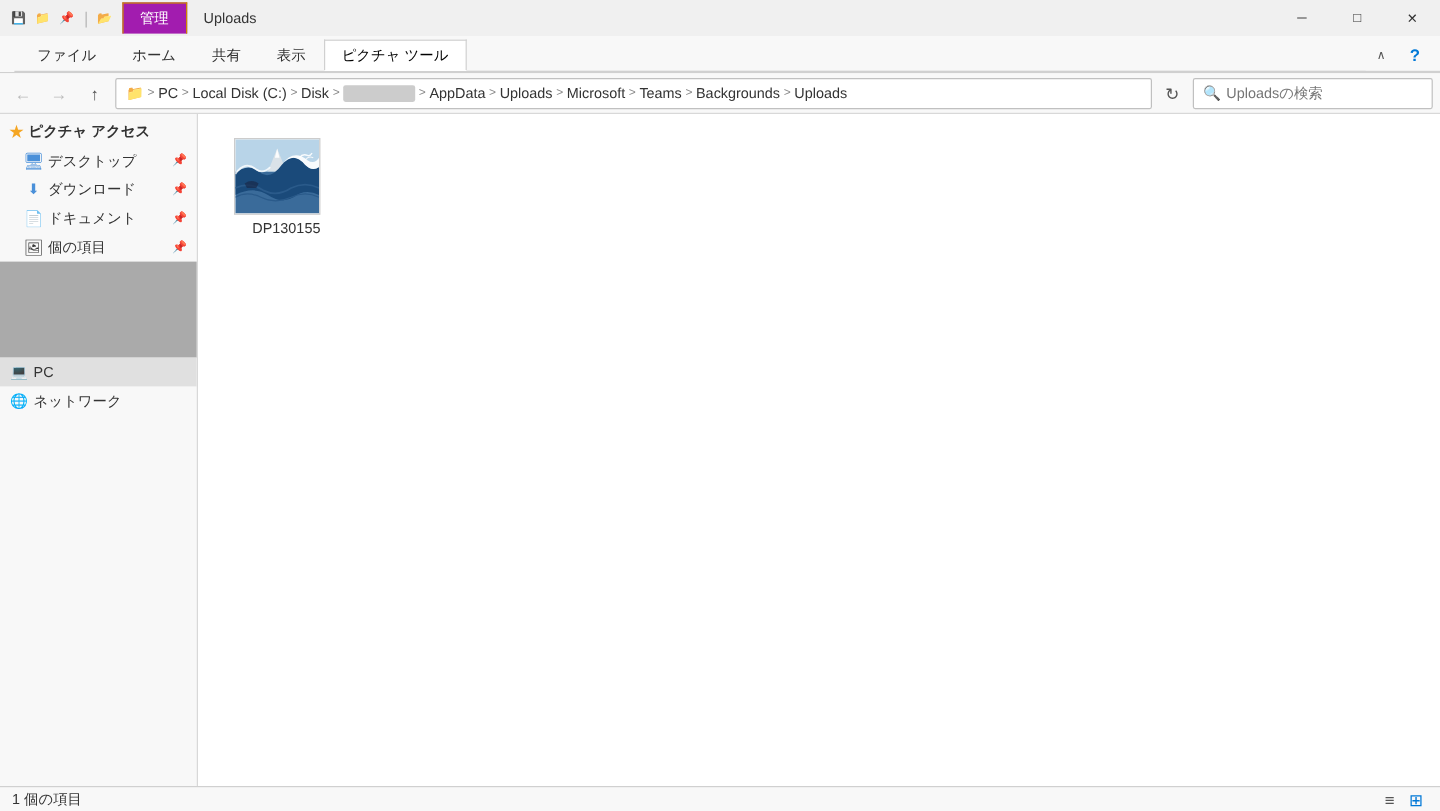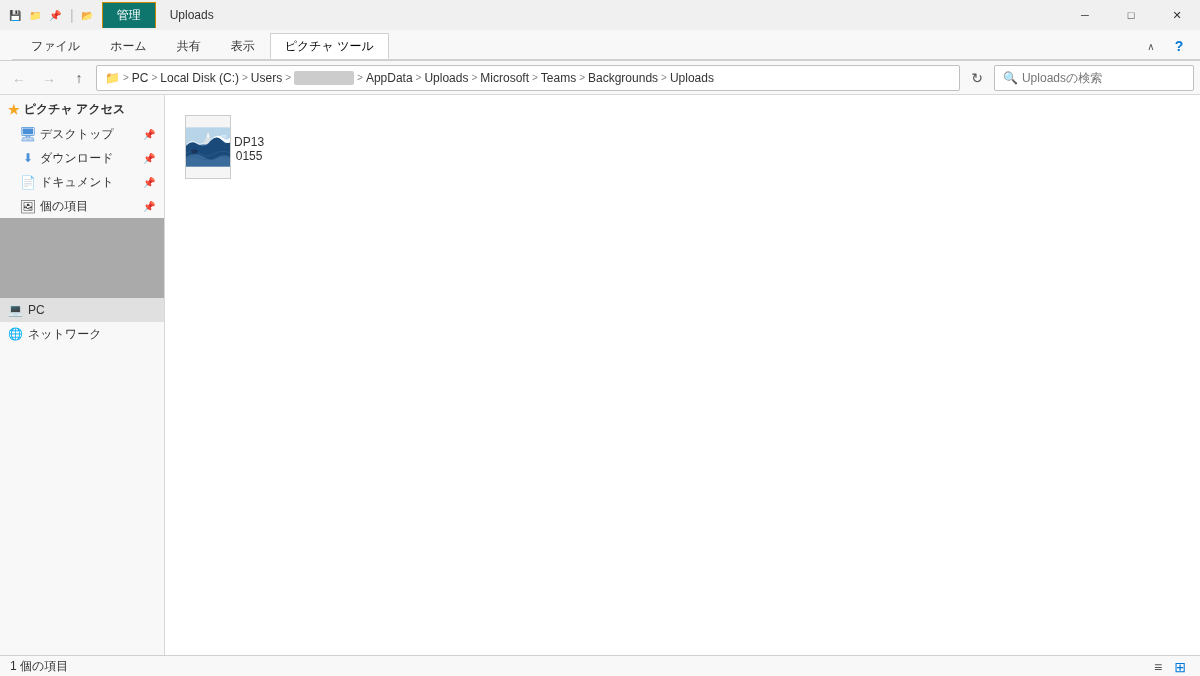--- a/index.html
+++ b/index.html
@@ -79,21 +79,21 @@
       display: flex;
       align-items: center;
     }
     .ribbon-tab.active {
       background: white;
       border-color: #d0d0d0;
       border-bottom: 1px solid white;
       color: #000000;
     }
     .ribbon-tab.highlight {
-      background: #0f766e;
+      background: #a21caf;
       color: white;
       border-color: #cc8800;
     }
 
     
     .address-bar-row {
       height: 34px;
       background: #f8f8f8;
       border-bottom: 1px solid #d8d8d8;
       display: flex;
@@ -259,22 +259,22 @@
       flex: 1;
       background: white;
       padding: 16px;
       overflow: auto;
       position: relative;
     }
 
     
     .file-item {
       display: inline-flex;
-      flex-direction: row;
-      align-items: center;
+      flex-direction: column;
+      align-items: flex-end;
       width: 90px;
       cursor: pointer;
       padding: 4px;
       border-radius: 2px;
     }
     .file-thumbnail {
       width: 72px;
       height: 64px;
       border: 1px solid #ccc;
       background: #f5f5f5;
@@ -369,21 +369,21 @@
   <button class="nav-btn">↑</button>
 
   <div class="address-bar">
 
     <span class="breadcrumb-item">📁</span>
     <span class="breadcrumb-separator">&gt;</span>
     <span class="breadcrumb-item">PC</span>
     <span class="breadcrumb-separator">&gt;</span>
     <span class="breadcrumb-item">Local Disk (C:)</span>
     <span class="breadcrumb-separator">&gt;</span>
-    <span class="breadcrumb-item">Users</span>
+    <span class="breadcrumb-item">Disk</span>
     <span class="breadcrumb-separator">&gt;</span>
     <span class="breadcrumb-item blurred">&nbsp;&nbsp;&nbsp;&nbsp;&nbsp;&nbsp;&nbsp;&nbsp;</span>
     <span class="breadcrumb-separator">&gt;</span>
     <span class="breadcrumb-item">AppData</span>
     <span class="breadcrumb-separator">&gt;</span>
     <span class="breadcrumb-item">Uploads</span>
     <span class="breadcrumb-separator">&gt;</span>
     <span class="breadcrumb-item">Microsoft</span>
     <span class="breadcrumb-separator">&gt;</span>
     <span class="breadcrumb-item">Teams</span>

